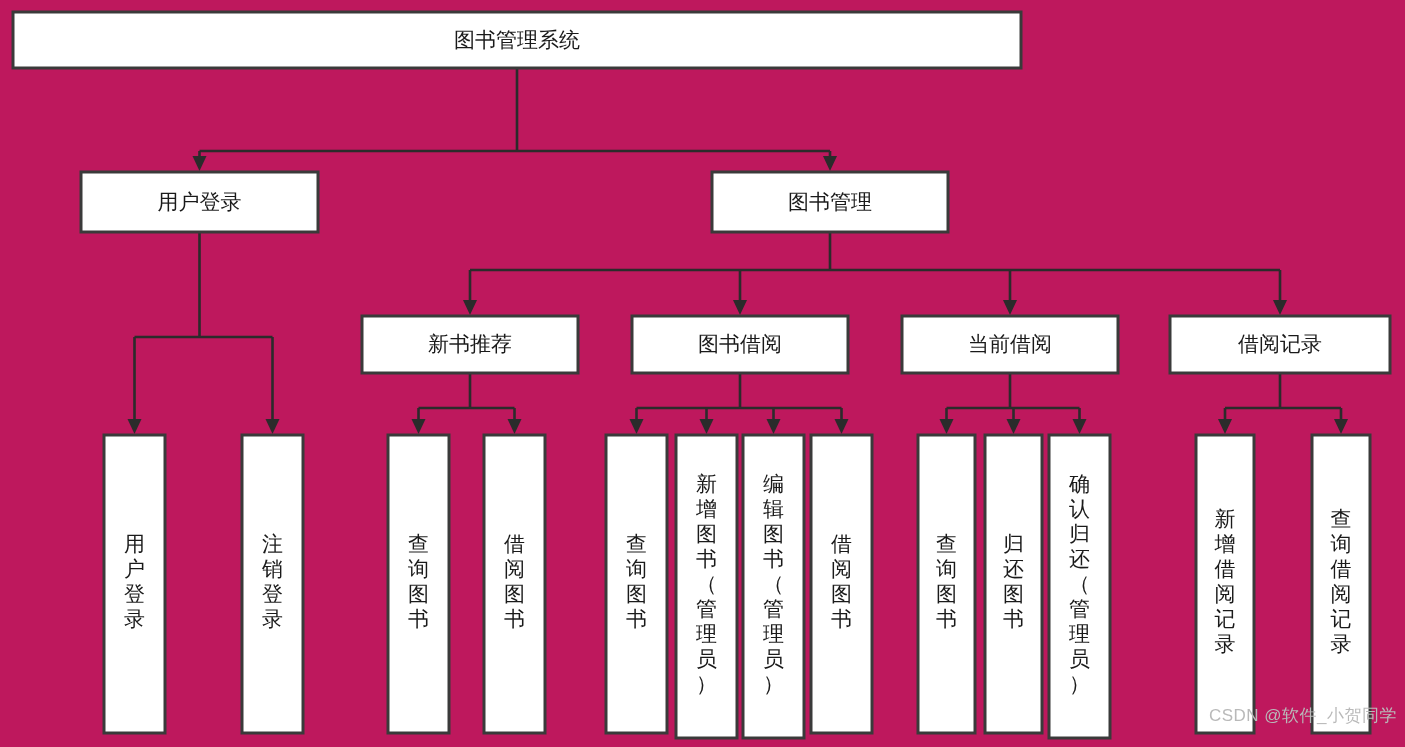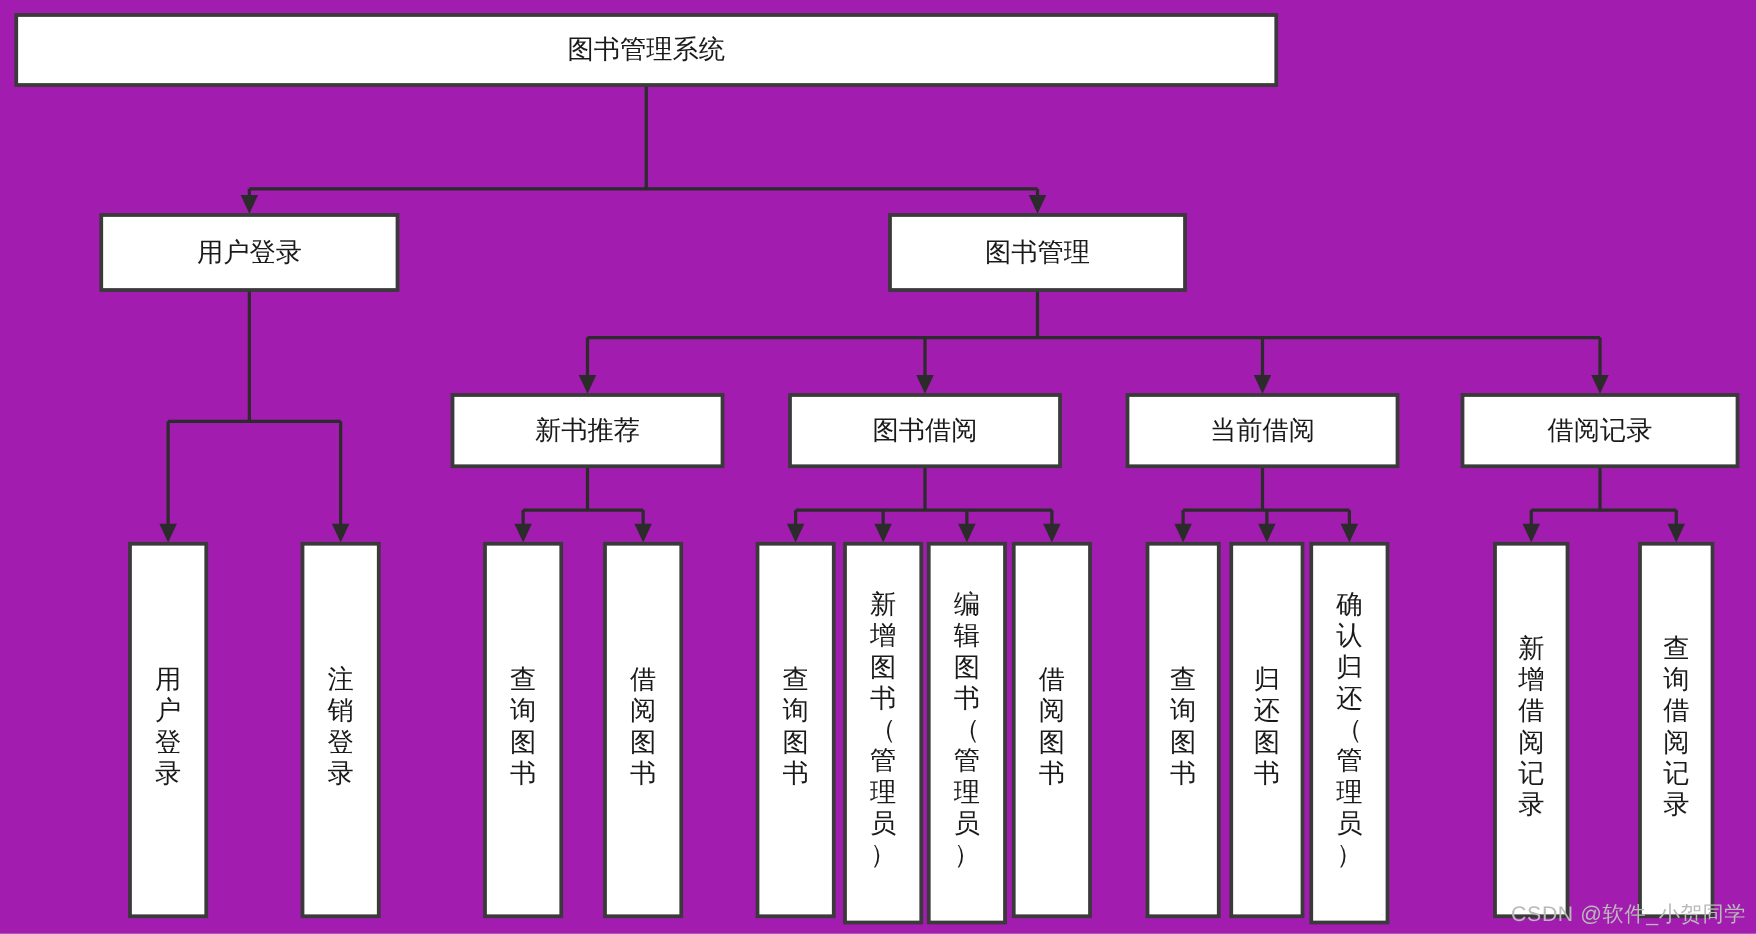--- a/index.html
+++ b/index.html
@@ -10,21 +10,21 @@
   body {
     width: 1405px;
     height: 747px;
     font-family: "Liberation Sans", "DejaVu Sans", sans-serif;
     overflow: hidden;
   }
   #diagram-root {
     position: relative;
     width: 1405px;
     height: 747px;
-    background: #a21caf;
+    background: #be185d;
   }
   svg.diagram-canvas {
     position: absolute;
     left: 0;
     top: 0;
     width: 1405px;
     height: 747px;
   }
   .node-box {
     fill: #ffffff;
@@ -48,21 +48,21 @@
     stroke-width: 2.6;
     fill: none;
   }
   .arrow-head {
     fill: #2b2b2b;
     stroke: none;
   }
   .watermark {
     position: absolute;
     right: 8px;
-    bottom: 4px;
+    bottom: 20px;
     font-family: "Liberation Sans", "DejaVu Sans", sans-serif;
     font-size: 17px;
     color: #b9b9b9;
     white-space: nowrap;
     letter-spacing: 0.5px;
     pointer-events: none;
   }
 </style>
 </head>
 <body>

